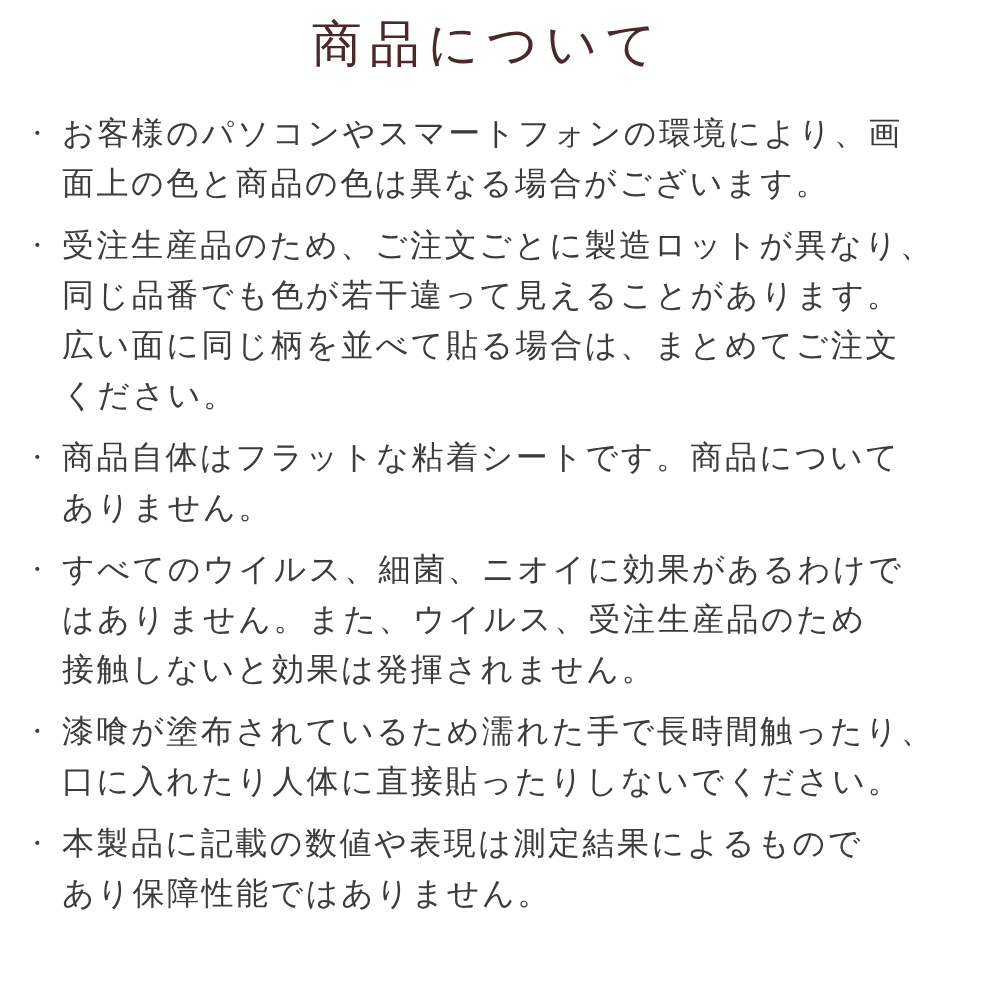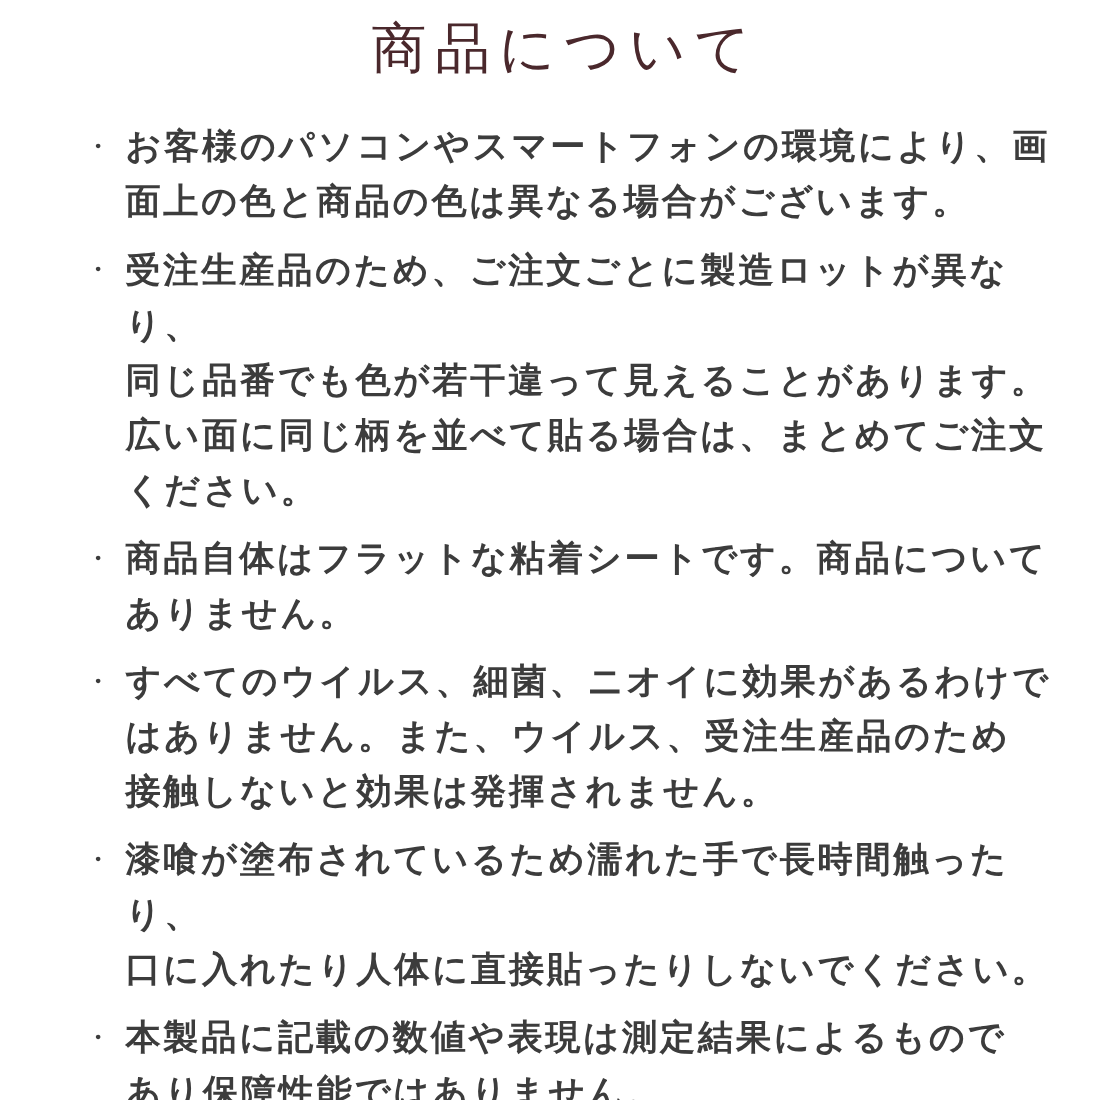--- a/index.html
+++ b/index.html
@@ -9,21 +9,21 @@
   }
   html,body{margin:0;padding:0;}
   body{
     width:1000px;height:1000px;overflow:hidden;
     background:var(--bg-color);
     font-family:"Liberation Sans","DejaVu Sans",sans-serif;
   }
   .page{
     box-sizing:border-box;
     width:1000px;height:828px;
-    padding:12px 40px 0 76px;
+    padding:12px 40px 0 24px;
   }
   .title{
     margin:0;
     text-align:center;
     font-size:50px;
     font-weight:400;
     letter-spacing:8px;
     line-height:64px;
     color:var(--title-color);
     
@@ -41,21 +41,21 @@
     flex:0 0 38px;
     width:38px;
     font-size:26px;
     line-height:50px;
     color:var(--text-color);
     text-align:left;
   }
   .text{
     flex:1;
     font-size:32px;
-    font-weight:700;
+    font-weight:400;
     letter-spacing:2.5px;
     line-height:50px;
     color:var(--text-color);
     white-space:pre-line;
   }
 </style>
 </head>
 <body>
 
 <div class="page">

